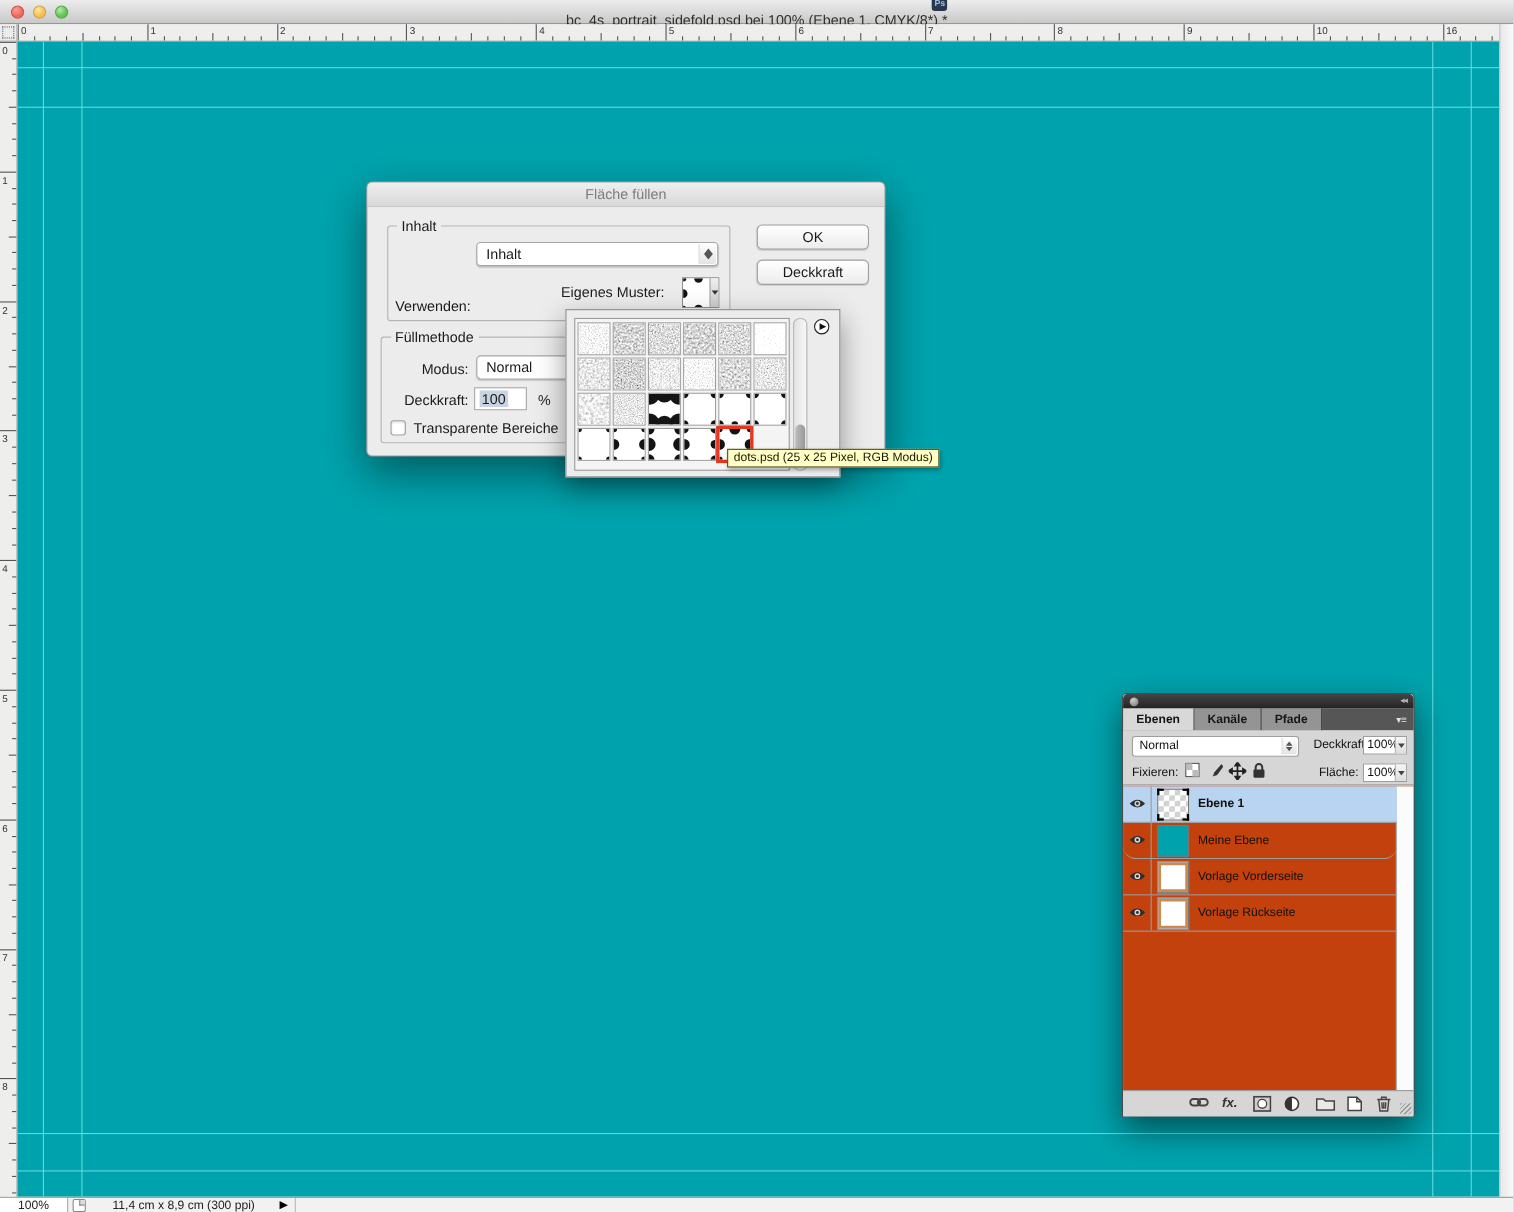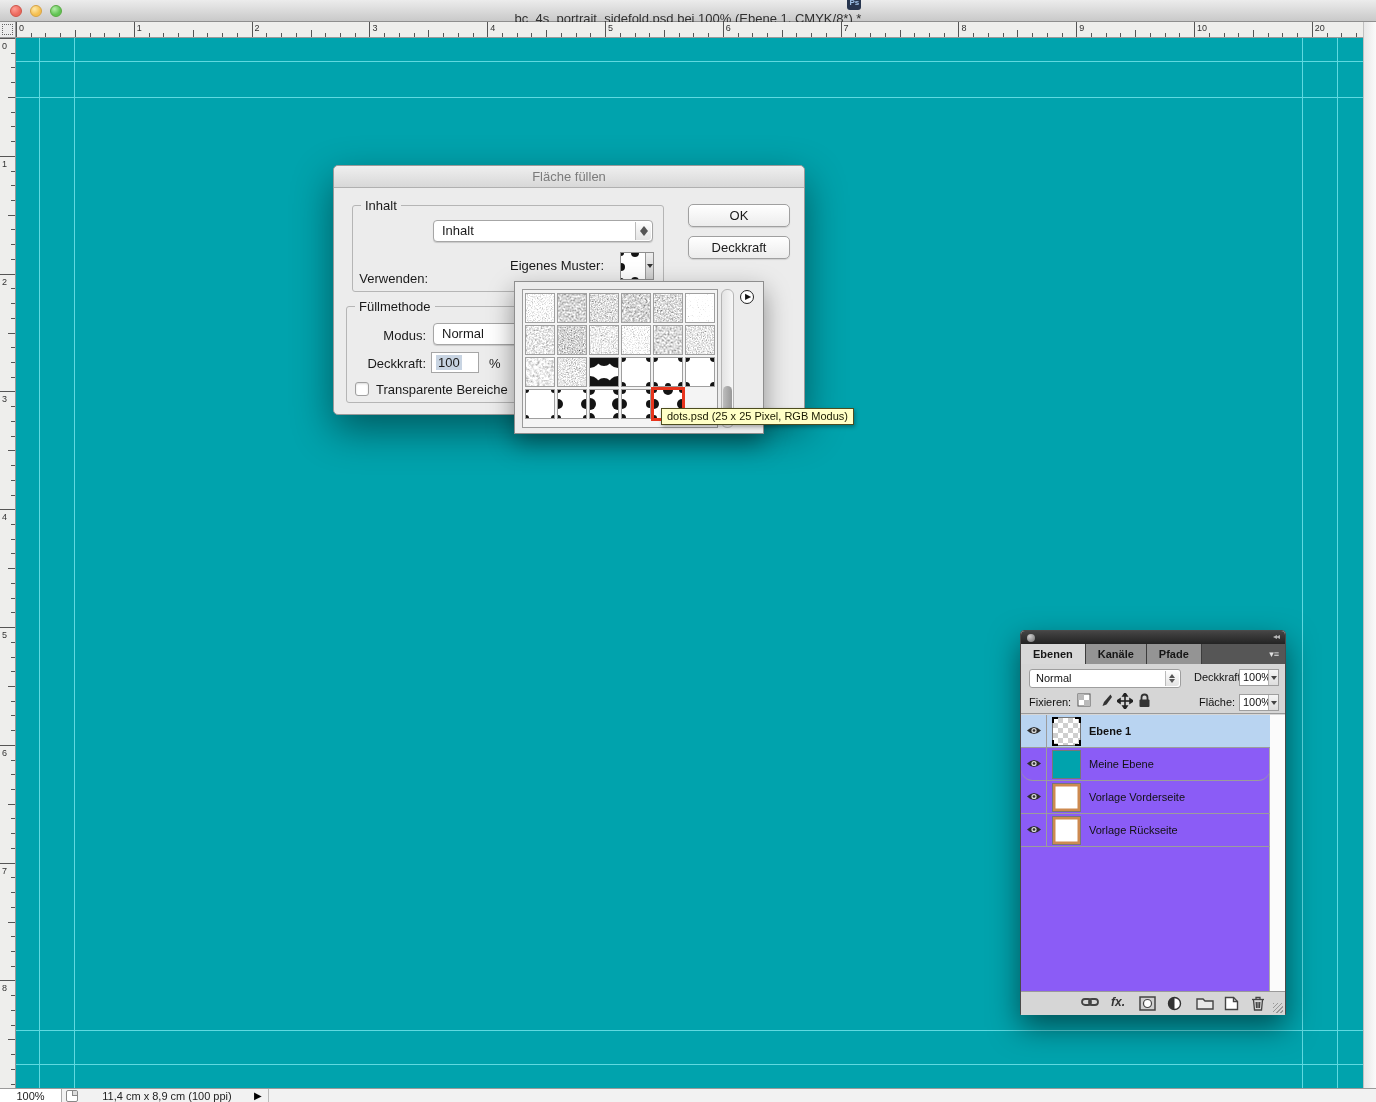--- a/index.html
+++ b/index.html
@@ -137,21 +137,21 @@
   .pct-box .arr { position:absolute; right:0; top:0; bottom:0; width:10px; border-left:1px solid #b5b5b5;
     background:linear-gradient(#f5f5f5,#ddd); }
   .pct-box .arr:after { content:""; position:absolute; left:2px; top:6px; width:0; height:0;
     border-left:3px solid transparent; border-right:3px solid transparent; border-top:4px solid #444; }
   #row-opacity-label { position:absolute; left:173px; top:7px; }
   #opacity-box { left:218px; top:5px; }
   #lock-label { position:absolute; left:8px; top:32px; }
   .lock-icon { position:absolute; top:29px; width:16px; height:16px; }
   #fill-label { position:absolute; left:178px; top:32px; }
   #fill-box { left:218px; top:30px; }
-  #layer-list { position:absolute; left:0; top:84px; right:0; height:276px; background:#8b5cf6; }
+  #layer-list { position:absolute; left:0; top:84px; right:0; height:276px; background:#c2410c; }
   #layer-scroll { position:absolute; right:0; top:0; width:16px; height:276px; background:#fbfbfb;
     border-left:1px solid #aaa; }
   .layer-row { position:absolute; left:0; width:249px; height:33px; border-bottom:1px solid #9c9c9c; }
   .layer-row.selected { background:#b9d4f1; }
   .eye-cell { position:absolute; left:0; top:0; width:26px; height:32px; border-right:1px solid #9c9c9c; }
   .eye-cell svg { position:absolute; left:5px; top:10px; }
   .layer-thumb { position:absolute; left:31px; top:2px; width:29px; height:29px; border:1px solid #777; }
   .thumb-checker { background:#fff;
     background-image:linear-gradient(45deg,#cfcfcf 25%,transparent 25%,transparent 75%,#cfcfcf 75%),
       linear-gradient(45deg,#cfcfcf 25%,transparent 25%,transparent 75%,#cfcfcf 75%);
@@ -283,21 +283,21 @@
       <div class="tick-h" style="left: 1178px; height: 16px;"></div>
       <div class="rnum-h" style="left: 1181px;">10</div>
       <div class="tick-h" style="left: 1192.7px; height: 4px;"></div>
       <div class="tick-h" style="left: 1207.5px; height: 4px;"></div>
       <div class="tick-h" style="left: 1222.2px; height: 4px;"></div>
       <div class="tick-h" style="left: 1236.9px; height: 7px;"></div>
       <div class="tick-h" style="left: 1251.6px; height: 4px;"></div>
       <div class="tick-h" style="left: 1266.3px; height: 4px;"></div>
       <div class="tick-h" style="left: 1281.1px; height: 4px;"></div>
       <div class="tick-h" style="left: 1295.8px; height: 16px;"></div>
-      <div class="rnum-h" style="left: 1298.8px;">20</div>
+      <div class="rnum-h" style="left: 1298.8px;">16</div>
       <div class="tick-h" style="left: 1310.5px; height: 4px;"></div>
       <div class="tick-h" style="left: 1325.3px; height: 4px;"></div>
       <div class="tick-h" style="left: 1340px; height: 4px;"></div>
     </div>
   <div id="ruler-v">
       <div class="tick-v" style="top: 0px; width: 16px;"></div>
       <div class="rnum-v" style="top: 3px;">0</div>
       <div class="tick-v" style="top: 14.7px; width: 4px;"></div>
       <div class="tick-v" style="top: 29.4px; width: 4px;"></div>
       <div class="tick-v" style="top: 44.2px; width: 4px;"></div>
@@ -387,21 +387,21 @@
       <div class="guide-h" style="top: 23px; background: rgb(95, 217, 224);"></div>
       <div class="guide-h" style="top: 59px; background: rgb(95, 217, 224);"></div>
       <div class="guide-h" style="top: 992px; background: rgb(95, 217, 224);"></div>
       <div class="guide-h" style="top: 1026px; background: rgb(95, 217, 224);"></div>
     </div>
   <div id="right-strip"></div>
 
   <div id="statusbar">
     <div id="status-zoom">100%</div>
     <div id="status-doc-icon"></div>
-    <div id="status-size">11,4 cm x 8,9 cm (100 ppi)</div>
+    <div id="status-size">11,4 cm x 8,9 cm (300 ppi)</div>
     <div id="status-arrow">▶</div>
     <div id="status-divider"></div>
   </div>
 
   <div id="fill-dialog">
     <div id="fill-dialog-titlebar">Fläche füllen</div>
 
     <fieldset id="group-inhalt">
       <legend>Inhalt</legend>
     </fieldset>

